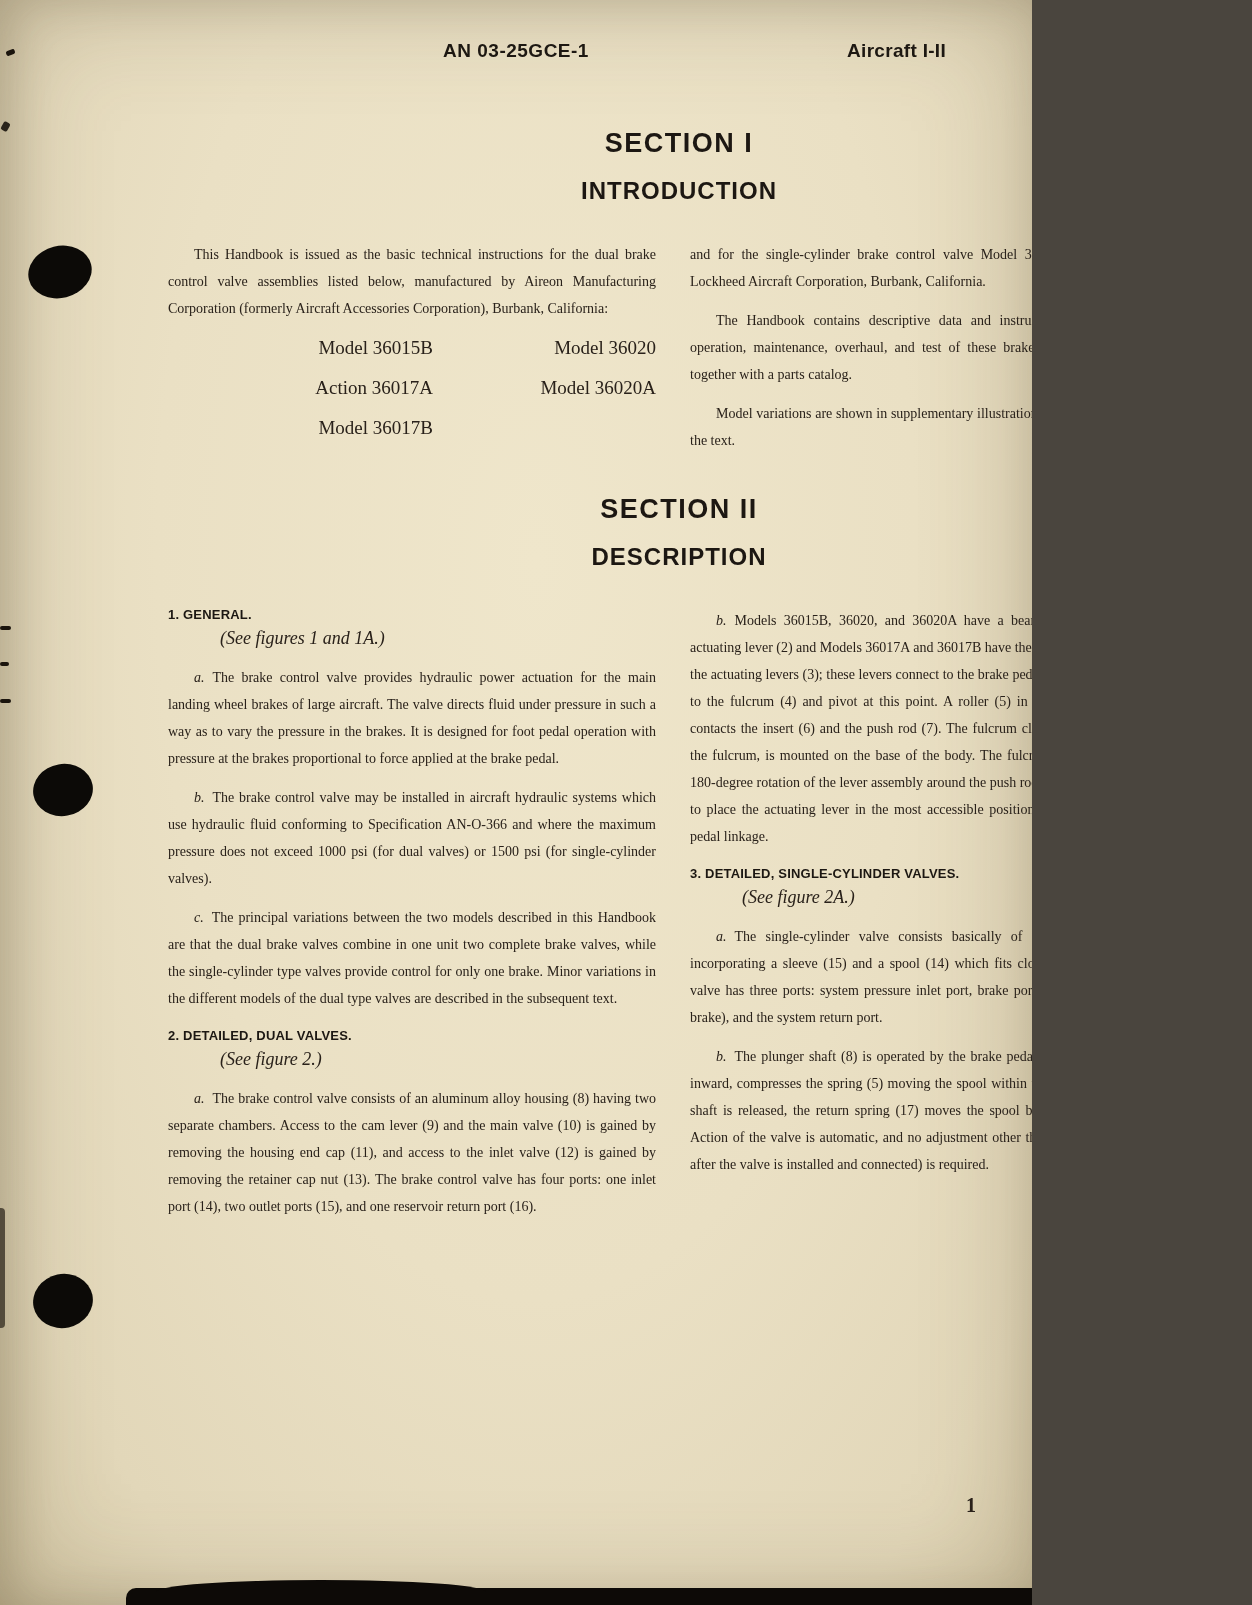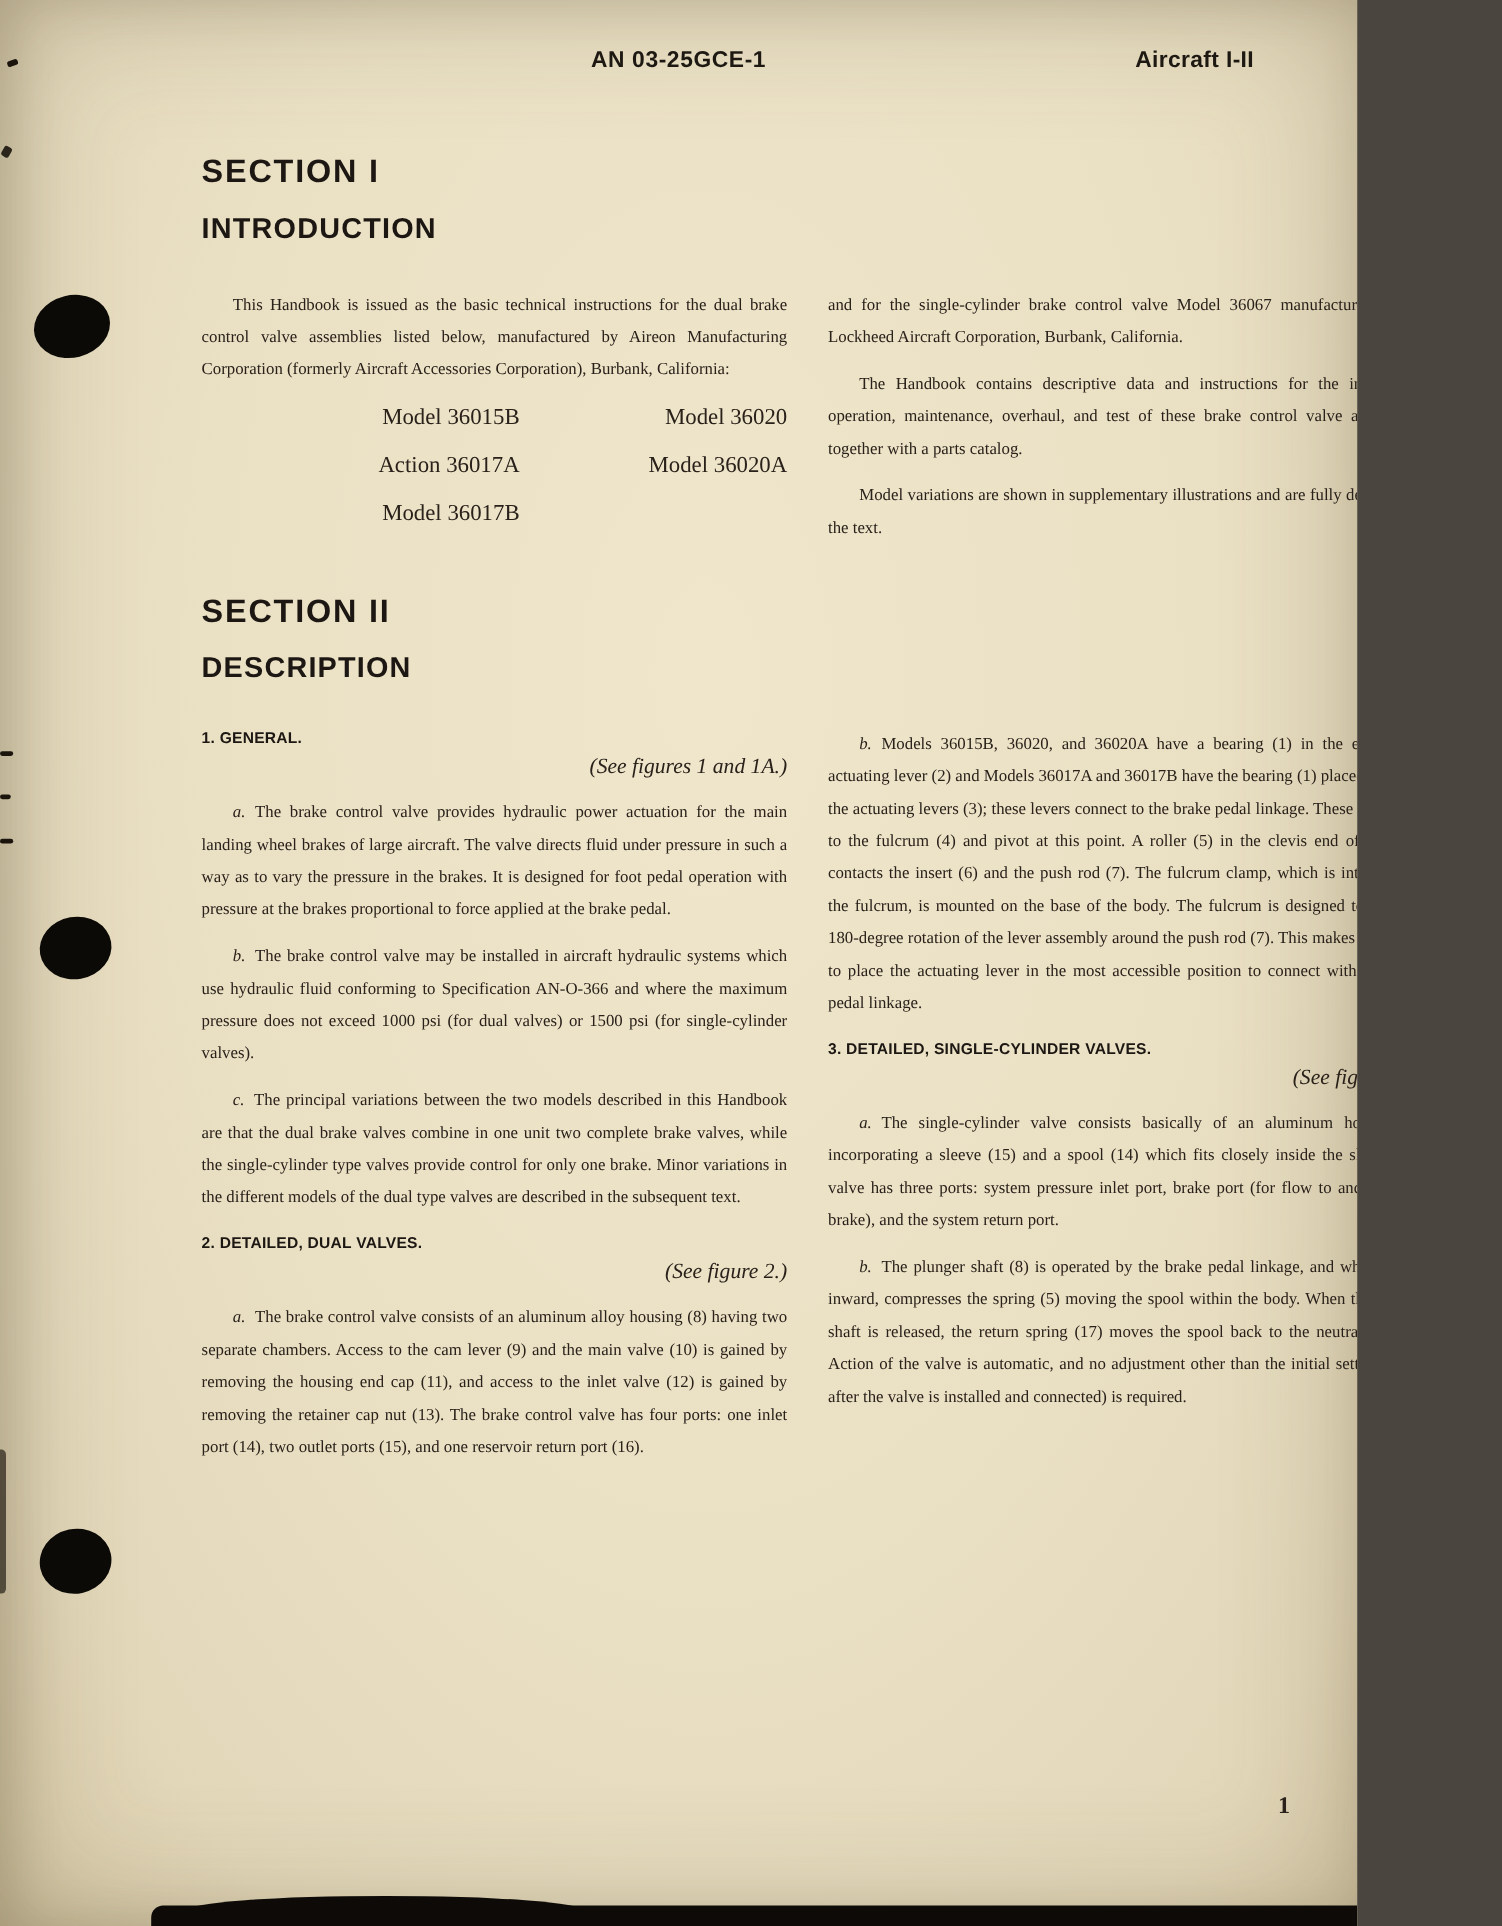--- a/index.html
+++ b/index.html
@@ -1,20 +1,20 @@
 <!DOCTYPE html>
 <html><head>
 <meta charset="utf-8">
 <style>
   * { margin:0; padding:0; box-sizing:border-box; }
   html,body { width:1252px; height:1605px; }
   body { background:#4a453e; }
 
   .page {
-    position:relative; width:1131px; height:1605px; overflow:hidden;
+    position:relative; width:1032px; height:1605px; overflow:hidden;
     background: radial-gradient(ellipse at 52% 35%, #efe6cb 0%, #eae0c4 50%, #e2d7b9 82%, #d5c9a7 100%);
     box-shadow: inset 0 0 110px rgba(95,80,50,0.30), inset 12px 0 40px rgba(80,65,40,0.18);
     font-family:"Liberation Serif", serif;
     color:#29211a;
     text-decoration:underline;
   }
 
   
   .hole { position:absolute; background:#0c0a07; border-radius:50%; }
   .hole-1 { left:28px; top:246px; width:64px; height:52px; transform:rotate(-14deg); }
@@ -37,21 +37,21 @@
   
   .pg-header { position:absolute; top:40px; left:0; width:100%; height:24px;
     font-family:"Liberation Sans", sans-serif; font-weight:bold; font-size:19px; color:#1d1812; }
   .doc-num { position:absolute; left:0; right:0; text-align:center; letter-spacing:.5px; }
   .sections-label { position:absolute; right:86px; top:0; letter-spacing:.3px; }
 
   
   .content { position:absolute; left:168px; top:128px; width:1022px; }
 
   .section-title, .section-subtitle {
-    text-align:left; font-family:"Liberation Sans", sans-serif; font-weight:bold; color:#1c1712;
+    text-align:center; font-family:"Liberation Sans", sans-serif; font-weight:bold; color:#1c1712;
   }
   .section-title { font-size:27px; letter-spacing:1.5px; }
   .section-subtitle { font-size:24px; letter-spacing:1px; margin-top:18px; margin-bottom:36px; }
 
   .cols { display:flex; gap:34px; align-items:flex-start; }
   .col-l { width:488px; }
   .col-r { width:500px; }
 
   p.body { font-size:14px; line-height:27px; text-align:justify; margin-bottom:12px; text-indent:26px; }
   p.body.noindent { text-indent:0; }
@@ -59,21 +59,21 @@
 
   .models { display:flex; margin:8px 0 0 42px; }
   .models ul { list-style:none; width:248px;text-align:right; }
   .models li { font-size:19px; line-height:27px; margin-bottom:13px; }
 
   .sec2 { margin-top:28px; }
 
   h3.sub { font-family:"Liberation Sans", sans-serif; font-weight:bold; font-size:13px;
     margin:16px 0 3px; letter-spacing:.2px; color:#1c1712; }
   h3.sub.first { margin-top:0; }
-  .note { font-style:italic; font-size:18px; line-height:26px; margin:0 0 13px 52px;text-align:right; }
+  .note { font-style:italic; font-size:18px; line-height:26px; margin:0 0 13px 52px; }
 
   .page-number { position:absolute; right:56px; bottom:88px; font-size:20px; font-weight:bold; }
 </style>
 </head>
 <body>
 
 <div class="page">
 
   <div class="hole hole-1"></div>
   <div class="hole hole-2"></div>

